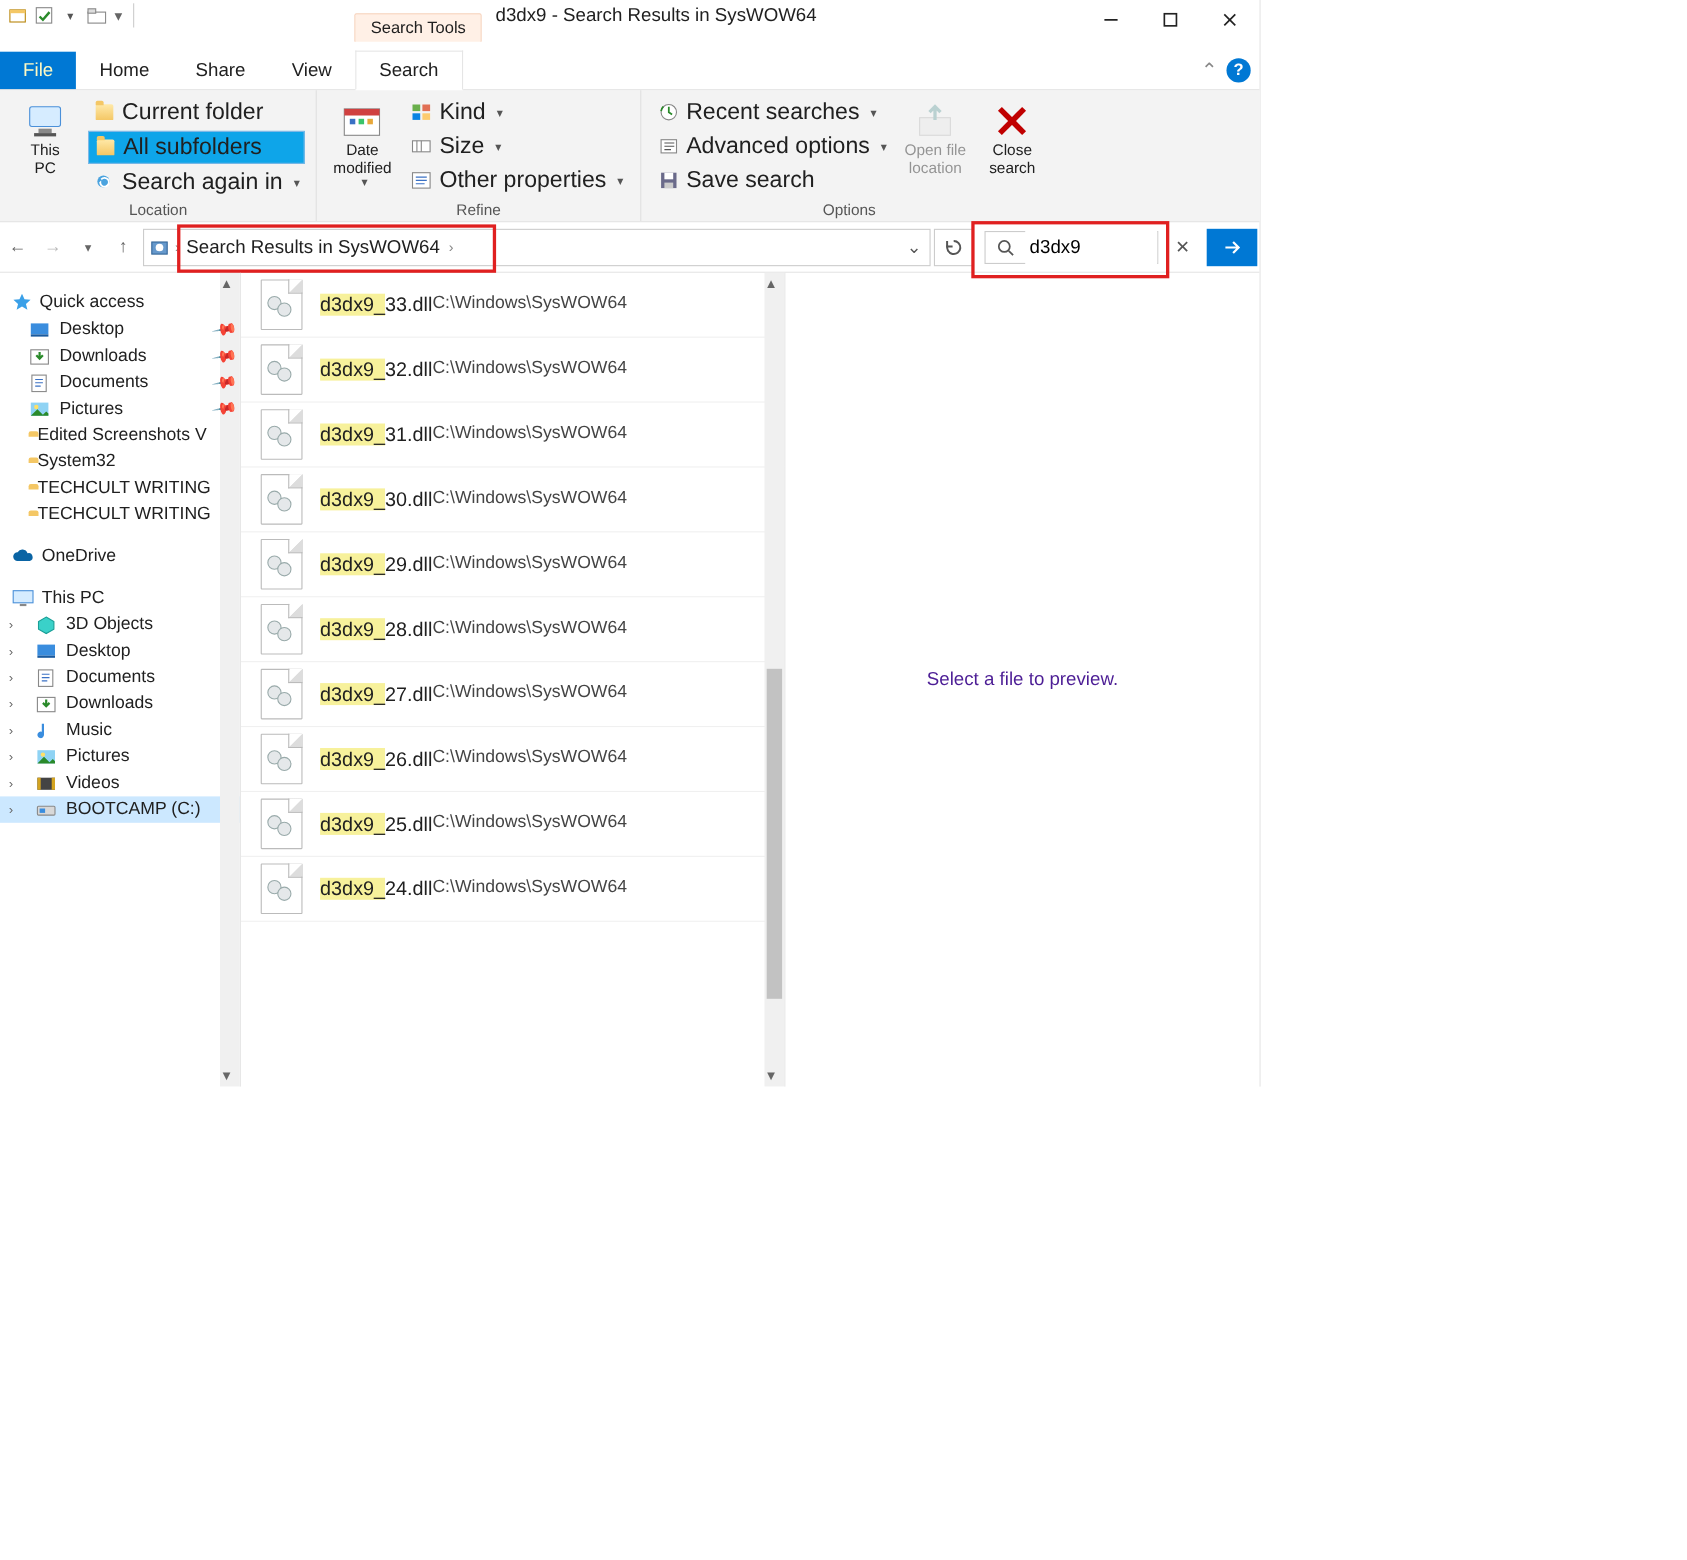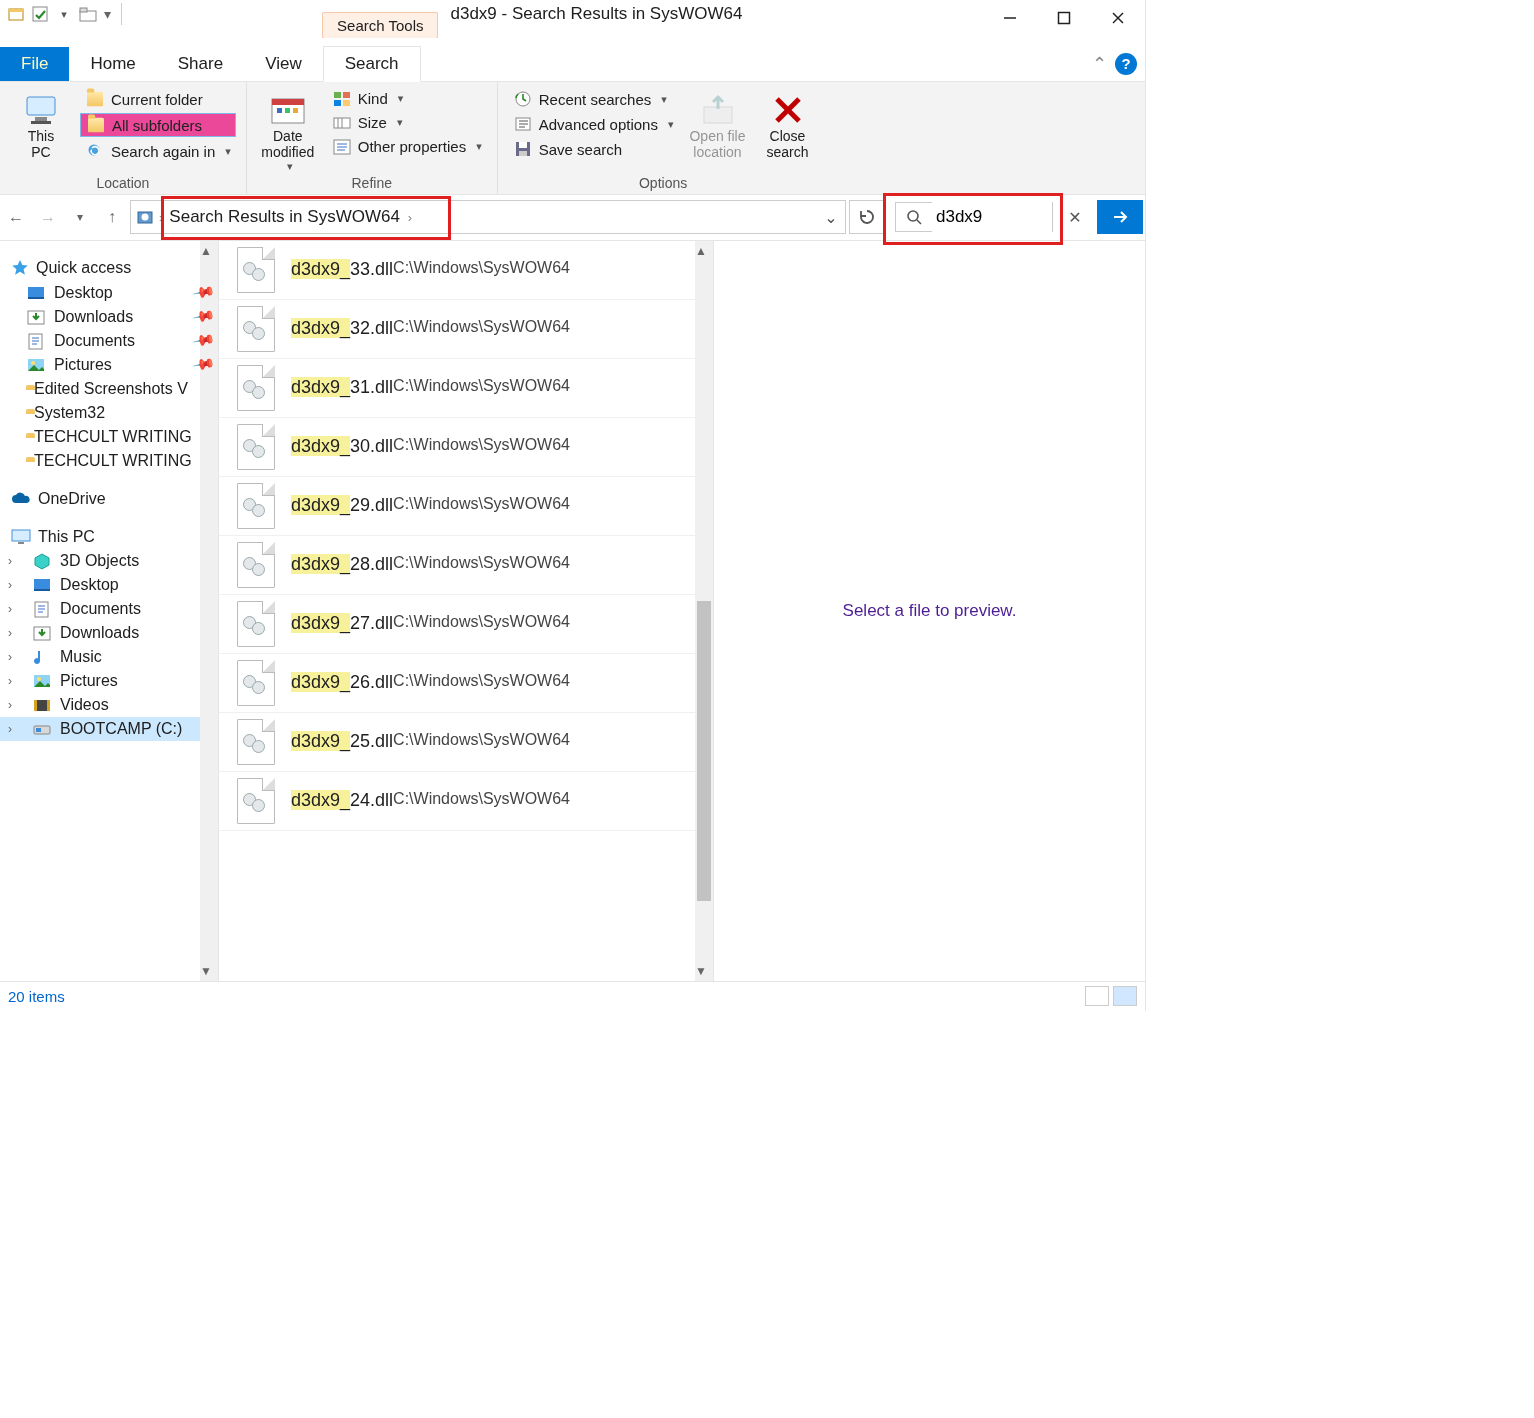--- a/index.html
+++ b/index.html
@@ -37,22 +37,22 @@
   .help-circle { width:22px; height:22px; border-radius:50%; background:var(--accent); color:#fff; display:flex; align-items:center; justify-content:center; font-size:15px; font-weight:bold;}
 
   
   .ribbon { display:flex; background:var(--ribbon-bg); border-bottom:1px solid var(--border); }
   .rgroup { padding:6px 10px 3px 10px; border-right:1px solid #e0e0e0; display:flex; flex-direction:column; }
   .rgroup .body { flex:1; display:flex; align-items:flex-start; gap:8px;}
   .rgroup .label { text-align:center; font-size:14px; color:#555; padding-top:2px;}
   .big-btn { display:flex; flex-direction:column; align-items:center; width:62px; padding:4px 2px 0 2px; font-size:14px; line-height:1.15; text-align:center;}
   .big-btn .ico { height:36px; display:flex; align-items:center; justify-content:center; }
   .vlist { display:flex; flex-direction:column; gap:3px; }
-  .ritm { display:flex; align-items:center; gap:6px; font-size:15px; padding:2px 5px; white-space:nowrap;}
-  .ritm.sel { background:#ec4899; border:1px solid #7eb8e6; }
+  .ritm { display:flex; align-items:center; gap:6px; font-size:21px; padding:2px 5px; white-space:nowrap;}
+  .ritm.sel { background:#0ea5e9; border:1px solid #7eb8e6; }
   .ritm .ic { width:20px; display:flex; justify-content:center; }
   .caret::after { content:"▾"; font-size:11px; color:#555; margin-left:4px;}
   .disabled { opacity:0.45; }
 
   
   .navrow { display:flex; align-items:center; height:46px; border-bottom:1px solid var(--border); padding:0 2px; gap:4px;}
   .navbtn { width:28px; height:32px; display:flex; align-items:center; justify-content:center; color:#666;}
   .addrwrap { flex:1; display:flex; align-items:center; border:1px solid #ccc; height:34px; position:relative;}
   .addrwrap .icon { width:28px; display:flex; align-items:center; justify-content:center;}
   .addrwrap .crumb { font-size:17px; padding:0 6px; display:flex; align-items:center; gap:8px;}
@@ -677,21 +677,14 @@
             </div>
           </div>
         </div>
     </div>
 
     <div class="preview">
       <span>Select a file to preview.</span>
     </div>
   </div>
 
-  <div class="status">
-    <span>20 items</span>
-    <div class="viewbtns">
-      <div class="vb"></div>
-      <div class="vb active"></div>
-    </div>
-  </div>
 
 </div>
 
 </body></html>

